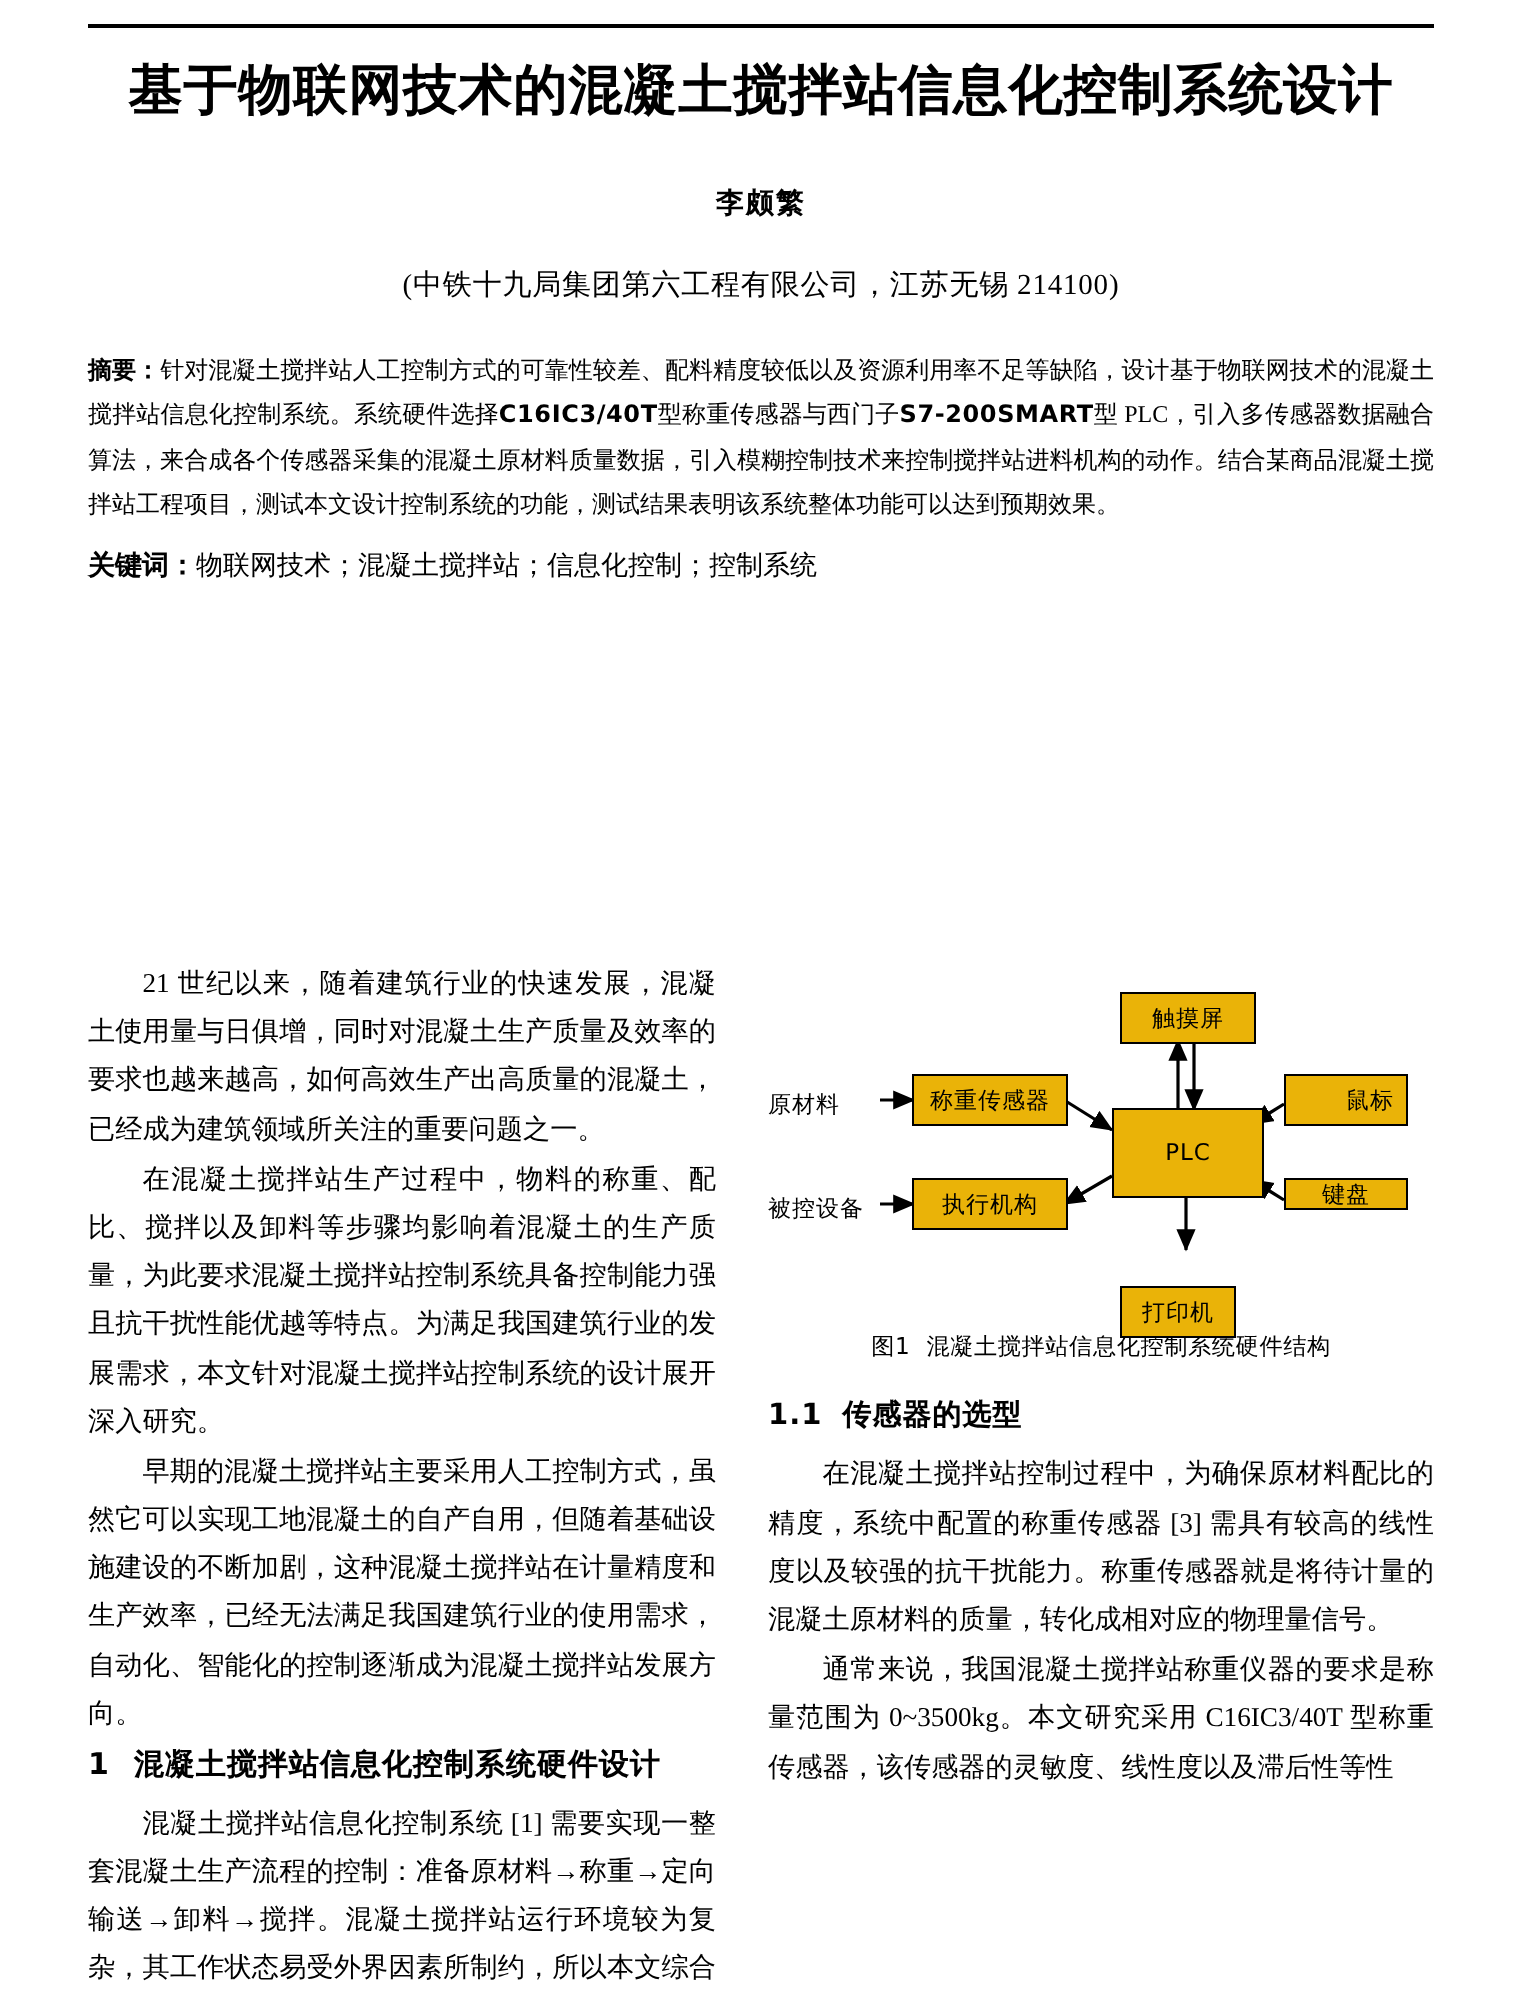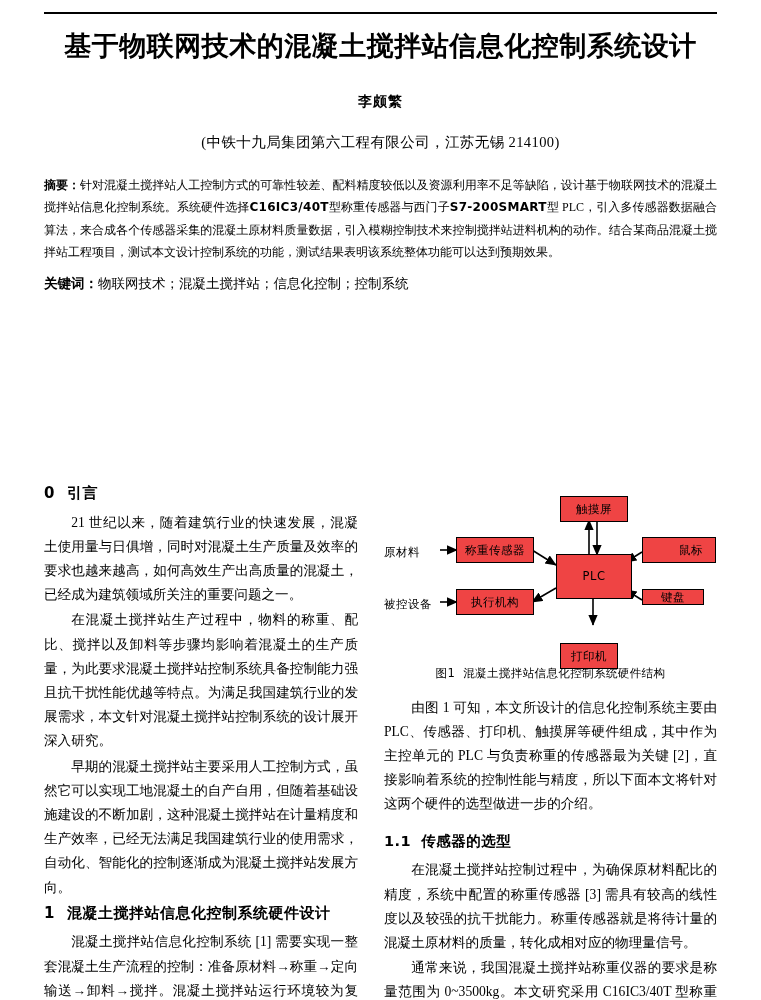--- a/index.html
+++ b/index.html
@@ -133,21 +133,21 @@
   }
   .fig-canvas {
     position: relative;
     width: 333px;
     height: 175px;
     font-family: "DejaVu Sans", "Liberation Sans", sans-serif;
   }
   .box {
     position: absolute;
     border: 1.6px solid #000;
-    background: #ef4444;
+    background: #eab308;
     display: flex;
     align-items: center;
     justify-content: center;
     font-size: 11.5px;
     letter-spacing: 0.5px;
     box-sizing: border-box;
   }
   .lbl-free {
     position: absolute;
     font-size: 11.5px;
@@ -187,23 +187,20 @@
     <span class="lbl">摘要：</span><span>针对混凝土搅拌站人工控制方式的可靠性较差、配料精度较低以及资源利用率不足等缺陷，设计基于物联网技术的混凝土搅拌站信息化控制系统。系统硬件选择</span><span class="em">C16IC3/40T</span><span>型称重传感器与西门子</span><span class="em">S7-200SMART</span><span>型 PLC，引入多传感器数据融合算法，来合成各个传感器采集的混凝土原材料质量数据，引入模糊控制技术来控制搅拌站进料机构的动作。结合某商品混凝土搅拌站工程项目，测试本文设计控制系统的功能，测试结果表明该系统整体功能可以达到预期效果。</span>
   </div>
 
   <div class="keywords">
     <span class="lbl">关键词：</span><span>物联网技术；混凝土搅拌站；信息化控制；控制系统</span>
   </div>
 
   <div class="body-cols">
 
     <div class="col">
-      <h2 class="sec">
-        <span class="num">0</span><span>引言</span>
-      </h2>
       <p class="para">21 世纪以来，随着建筑行业的快速发展，混凝土使用量与日俱增，同时对混凝土生产质量及效率的要求也越来越高，如何高效生产出高质量的混凝土，已经成为建筑领域所关注的重要问题之一。</p>
       <p class="para">在混凝土搅拌站生产过程中，物料的称重、配比、搅拌以及卸料等步骤均影响着混凝土的生产质量，为此要求混凝土搅拌站控制系统具备控制能力强且抗干扰性能优越等特点。为满足我国建筑行业的发展需求，本文针对混凝土搅拌站控制系统的设计展开深入研究。</p>
       <p class="para">早期的混凝土搅拌站主要采用人工控制方式，虽然它可以实现工地混凝土的自产自用，但随着基础设施建设的不断加剧，这种混凝土搅拌站在计量精度和生产效率，已经无法满足我国建筑行业的使用需求，自动化、智能化的控制逐渐成为混凝土搅拌站发展方向。</p>
 
       <h2 class="sec sp">
         <span class="num">1</span><span>混凝土搅拌站信息化控制系统硬件设计</span>
       </h2>
       <p class="para">混凝土搅拌站信息化控制系统 [1] 需要实现一整套混凝土生产流程的控制：准备原材料→称重→定向输送→卸料→搅拌。混凝土搅拌站运行环境较为复杂，其工作状态易受外界因素所制约，所以本文综合考虑系统的成本、组态等因素，引入物联网技术来满足系统的控制需要。混凝土搅拌站信息化控制系统硬件结构如图 1 所示。</p>
     </div>
 
@@ -236,35 +233,34 @@
             <line x1="258" y1="120" x2="242" y2="110" stroke="#000" stroke-width="1.6" marker-end="url(#ar)"></line>
           </svg>
 
           <div class="box" style="left:176px; top:16px; width:68px; height:26px;">触摸屏</div>
 
           <div class="lbl-free" style="left:0px; top:62px;">原材料</div>
           <div class="box" style="left:72px; top:57px; width:78px; height:26px;">称重传感器</div>
 
           <div class="box" style="left:172px; top:74px; width:76px; height:45px;">PLC</div>
 
-          <div class="box" style="left:258px; top:57px; width:74px; height:26px;padding-left:24px;">鼠标</div>
+          <div class="box" style="left:258px; top:57px; width:62px; height:26px;padding-left:24px;">鼠标</div>
 
           <div class="lbl-free" style="left:0px; top:114px;">被控设备</div>
           <div class="box" style="left:72px; top:109px; width:78px; height:26px;">执行机构</div>
 
           <div class="box" style="left:258px; top:109px; width:62px; height:16px;">键盘</div>
 
           <div class="box" style="left:176px; top:163px; width:58px; height:26px;">打印机</div>
         </div>
         <div class="fig-cap">
           <span class="n">图1</span><span>混凝土搅拌站信息化控制系统硬件结构</span>
         </div>
       </div>
 
-      <p class="para">由图 1 可知，本文所设计的信息化控制系统主要由 PLC、传感器、打印机、触摸屏等硬件组成，其中作为主控单元的 PLC 与负责称重的传感器最为关键 [2]，直接影响着系统的控制性能与精度，所以下面本文将针对这两个硬件的选型做进一步的介绍。</p>
 
       <h3 class="sub">
         <span class="num">1.1</span><span>传感器的选型</span>
       </h3>
       <p class="para">在混凝土搅拌站控制过程中，为确保原材料配比的精度，系统中配置的称重传感器 [3] 需具有较高的线性度以及较强的抗干扰能力。称重传感器就是将待计量的混凝土原材料的质量，转化成相对应的物理量信号。</p>
       <p class="para">通常来说，我国混凝土搅拌站称重仪器的要求是称量范围为 0~3500kg。本文研究采用 C16IC3/40T 型称重传感器，该传感器的灵敏度、线性度以及滞后性等性</p>
     </div>
 
   </div>
 </div>

